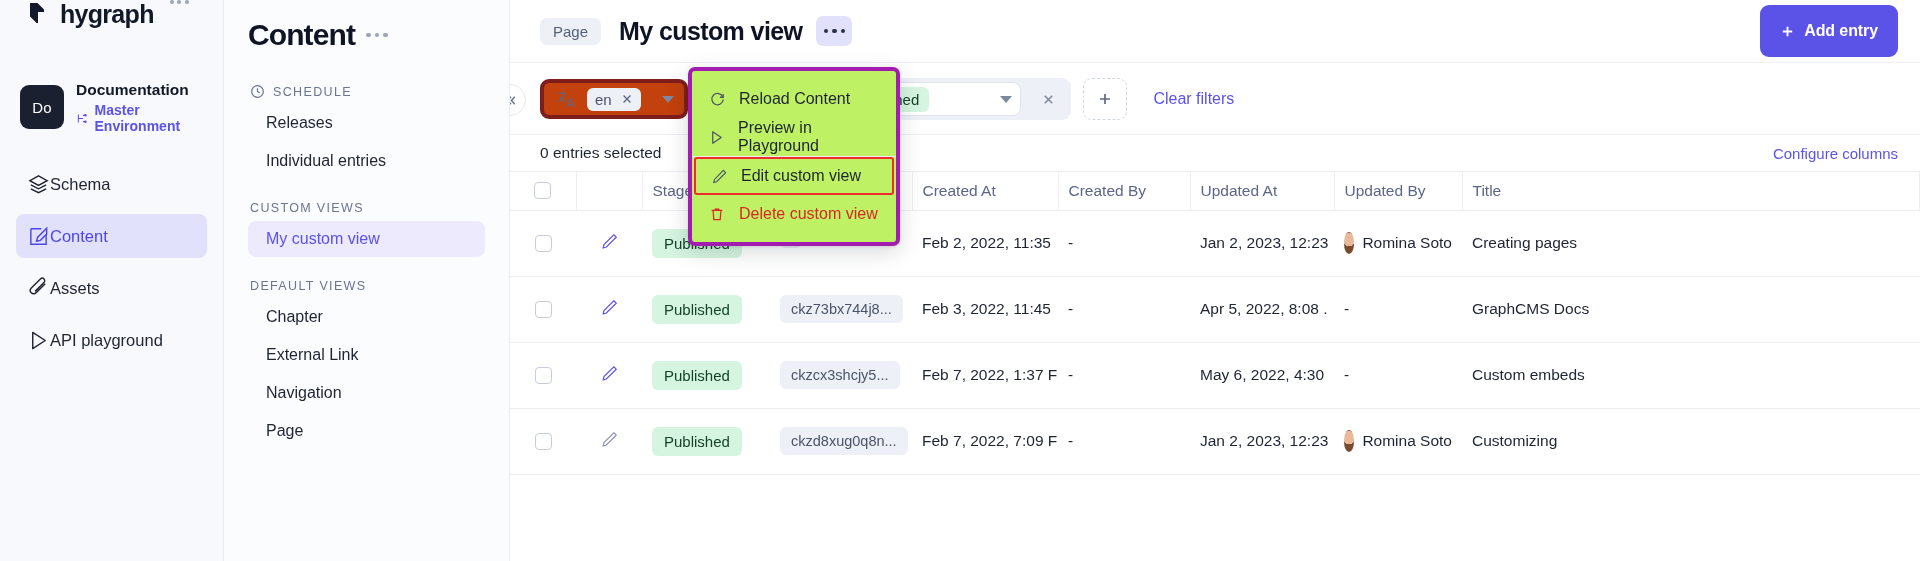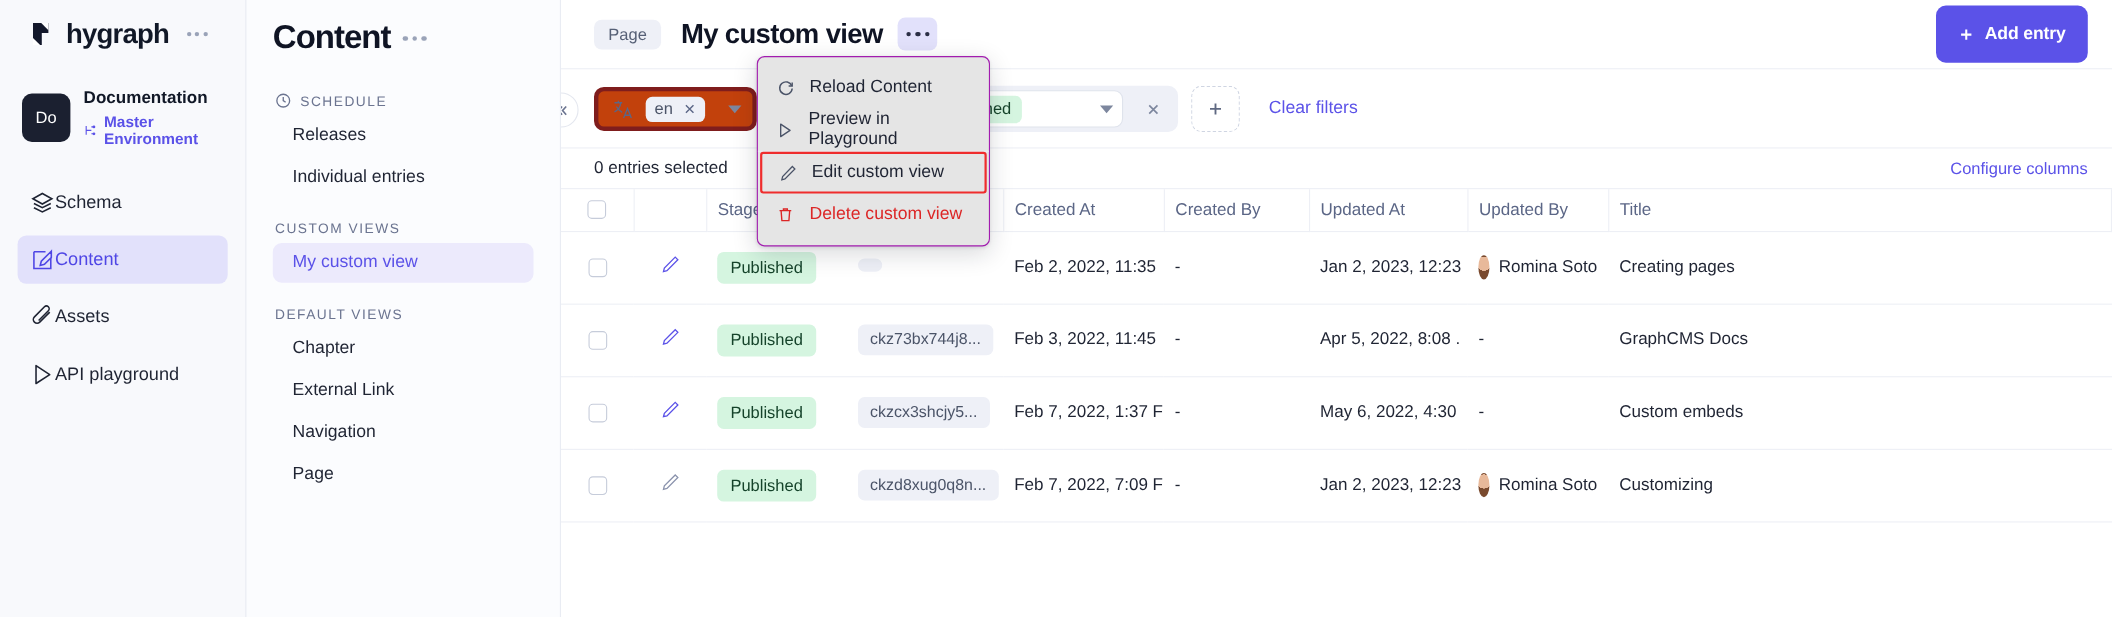--- a/index.html
+++ b/index.html
@@ -10,21 +10,21 @@
     -webkit-font-smoothing:antialiased;
   }
   .app { display:flex; width:1920px; height:561px; position:relative; }
 
   
   .rail {
     width:224px; height:561px; flex:0 0 224px;
     background:#f8f9fc; border-right:1px solid #e9ecf3;
     padding:0 16px; position:relative;
   }
-  .brandrow { display:flex; align-items:center; gap:10px; height:62px; padding-left:8px; }
+  .brandrow { display:flex; align-items:flex-start; gap:10px; height:62px; padding-left:8px; }
   .logo-mark { width:26px; height:26px; flex:0 0 26px; }
   .brandtext { font-size:25px; font-weight:700; letter-spacing:-0.7px; color:#111827; }
   .brand-dots { display:flex; gap:3.5px; margin-left:6px; align-items:center; }
   .brand-dots i { width:4px; height:4px; border-radius:50%; background:#9aa3b8; display:block; }
 
   .project { display:flex; align-items:center; gap:12px; margin-top:18px; padding-left:4px; }
   .proj-av {
     width:44px; height:44px; flex:0 0 44px; border-radius:9px; background:#1b2030;
     color:#fff; font-size:15px; display:flex; align-items:center; justify-content:center;
     letter-spacing:0.2px;
@@ -150,23 +150,23 @@
   .col-uby { width:128px; }
   .col-title { width:auto; }
   .chip-pub { background:#d5f5e0; color:#15432a; font-size:15px; border-radius:6px; padding:6px 12px; display:inline-block; }
   .chip-id { background:#eef0f7; color:#4b5468; font-size:14.5px; border-radius:6px; padding:6px 11px; display:inline-block; }
   .av { width:22px;height:22px;border-radius:50%;display:inline-block;vertical-align:middle;margin-right:8px;
         background:radial-gradient(circle at 50% 35%, #e8b99a 0 42%, #7a4a2e 43% 100%); }
   .userc { display:flex; align-items:center; }
 
   
   .menu {
-    position:absolute; left:178px; top:51px; width:212px; background:#e5e5e5;
+    position:absolute; left:178px; top:67px; width:212px; background:#bef264;
     border-radius:7px; box-shadow:0 6px 22px rgba(16,24,40,.16), 0 1px 3px rgba(16,24,40,.1);
-    z-index:40; padding:9px 0 0 0; border:1px solid #a21caf;
+    z-index:40; padding:9px 0 0 0; border:4px solid #a21caf;
   }
   .mi { display:flex; align-items:center; gap:13px; padding:0 16px; height:38px; font-size:16px; color:#1f2433; }
   .mi-hl {
     margin:0 2px 0 2px; border:2px solid #ef2d2d; border-radius:3px; height:38px;
     display:flex; align-items:center; gap:13px; padding:0 14px; font-size:16px; color:#1f2433;
   }
   .mi-danger { color:#dc2626; }
   .mi-danger .micon { color:#dc2626; }
   .micon { width:18px; display:flex; align-items:center; justify-content:center; color:#4b5468; }
   .menu-bottom-pad { height:9px; }

